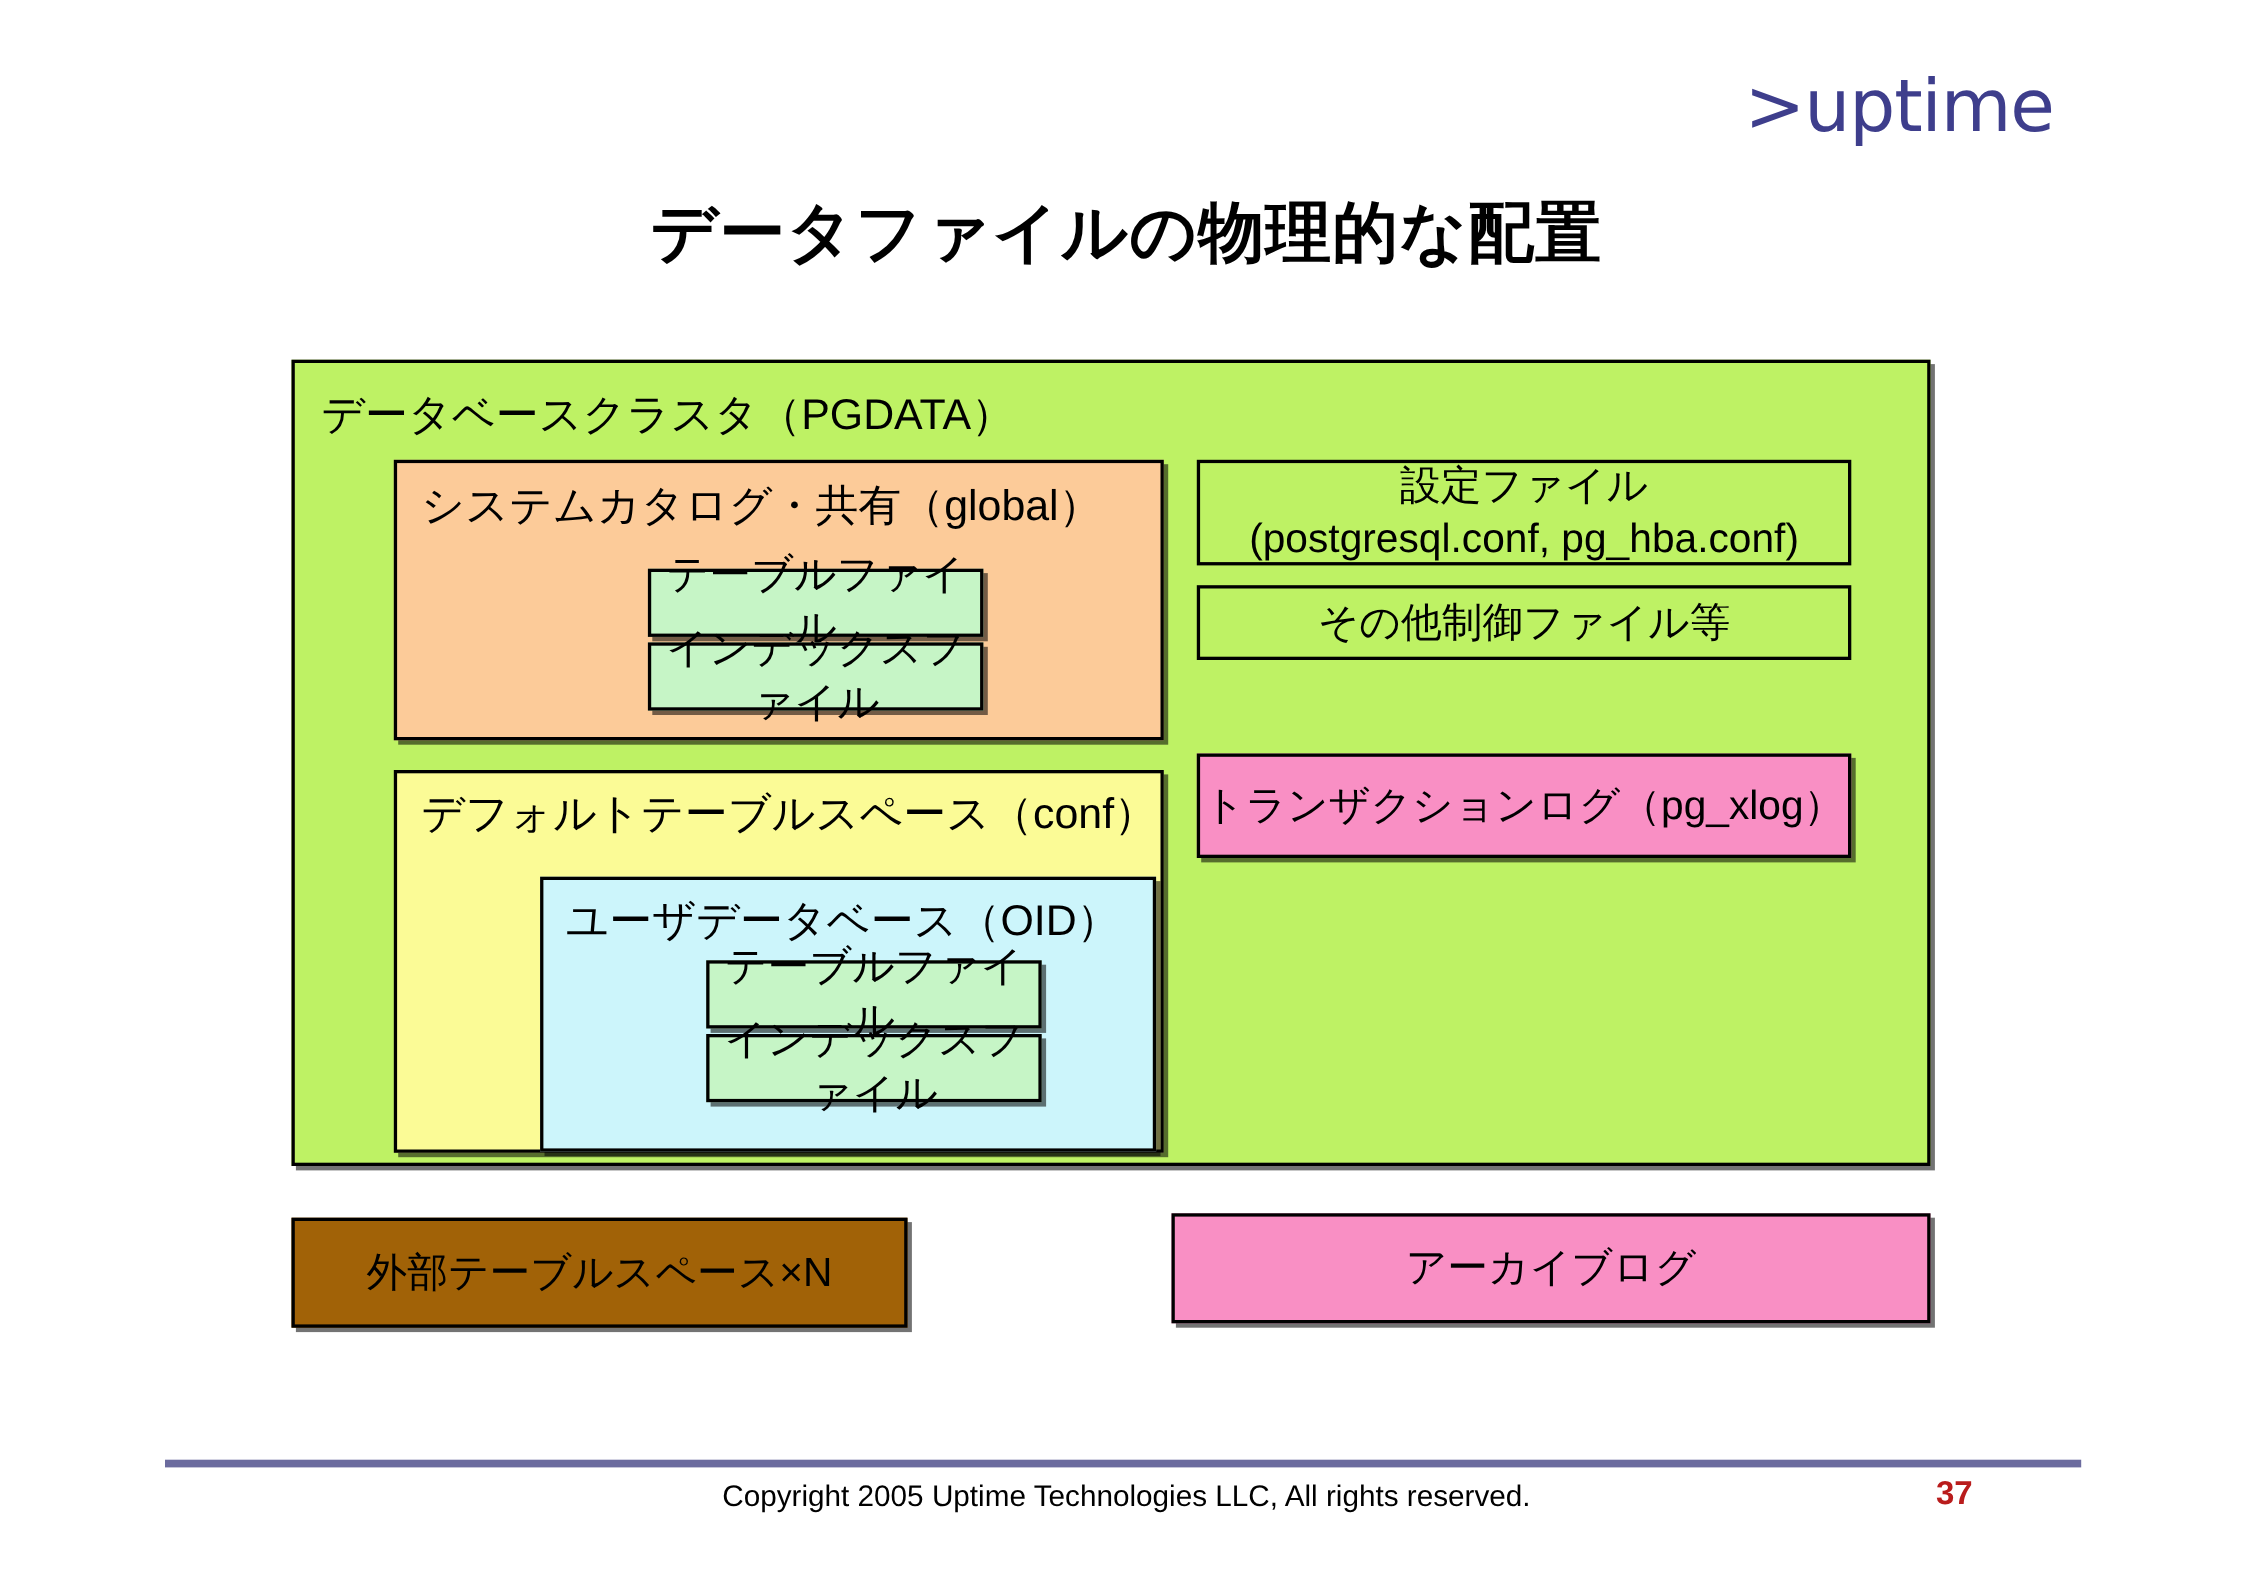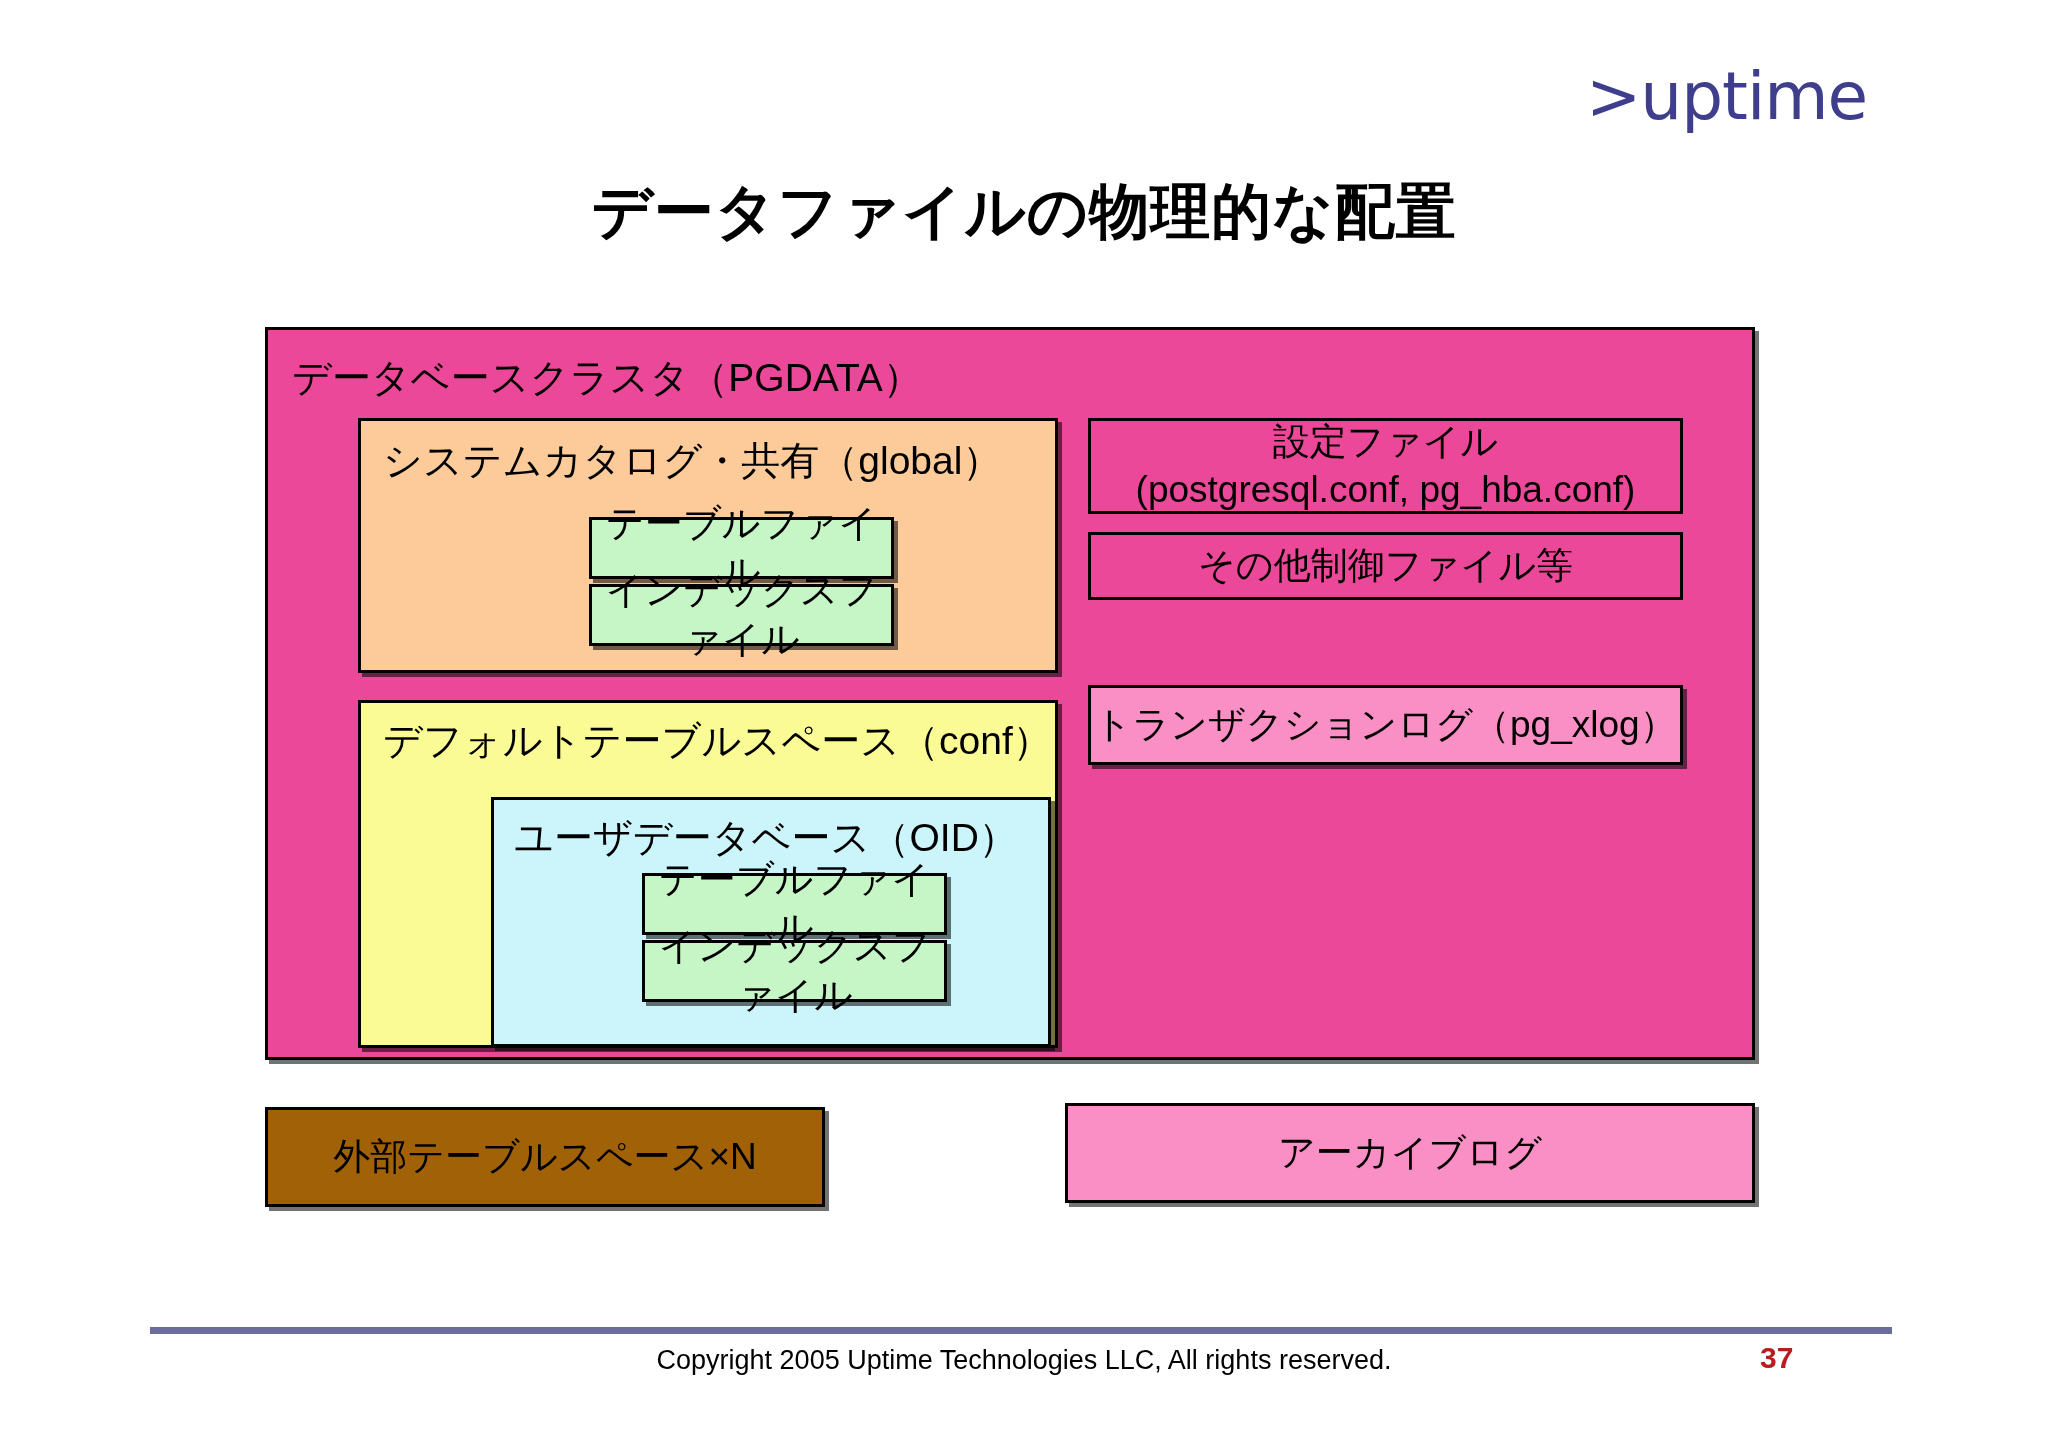--- a/index.html
+++ b/index.html
@@ -40,21 +40,21 @@
     font-weight: 700;
     letter-spacing: 1px;
     color: #000000;
   }
 
   
   .box {
     position: absolute;
     box-sizing: border-box;
     border: 3px solid #000000;
-    background: #ec4899;
+    background: #bef264;
   }
   .shadowed {
     box-shadow: 4px 4px 0 rgba(0,0,0,0.55);
   }
   .lbl {
     position: absolute;
     white-space: nowrap;
     font-size: 37px;
     line-height: 1.25;
     color: #000000;
@@ -150,21 +150,21 @@
   #other-box {
     left: 820px;
     top: 202px;
     width: 595px;
     height: 68px;
   }
   #xlog-box {
     left: 820px;
     top: 355px;
     width: 595px;
-    height: 80px;
+    height: 95px;
     background: #F98FC4;
     padding-left: 16px;
   }
 
   
   #ext-ts-box {
     left: 265px;
     top: 1107px;
     width: 560px;
     height: 100px;

